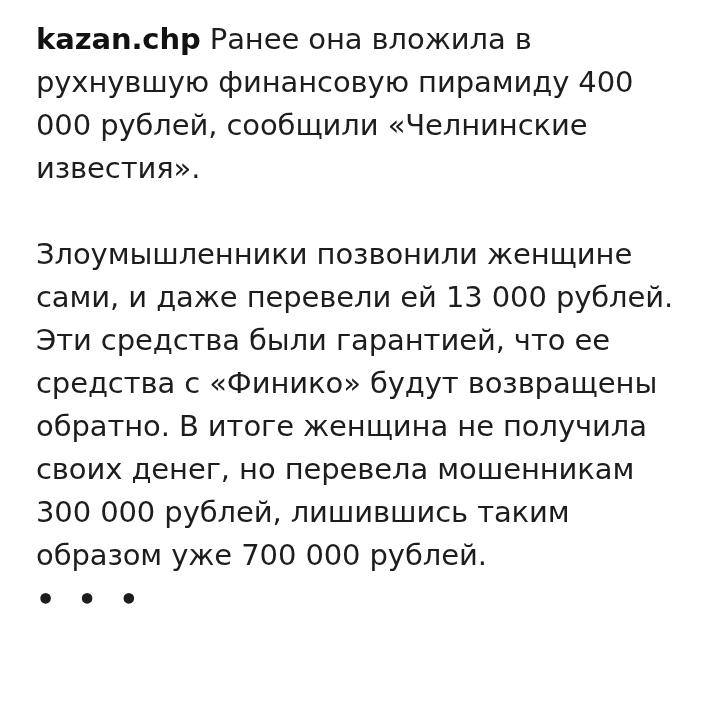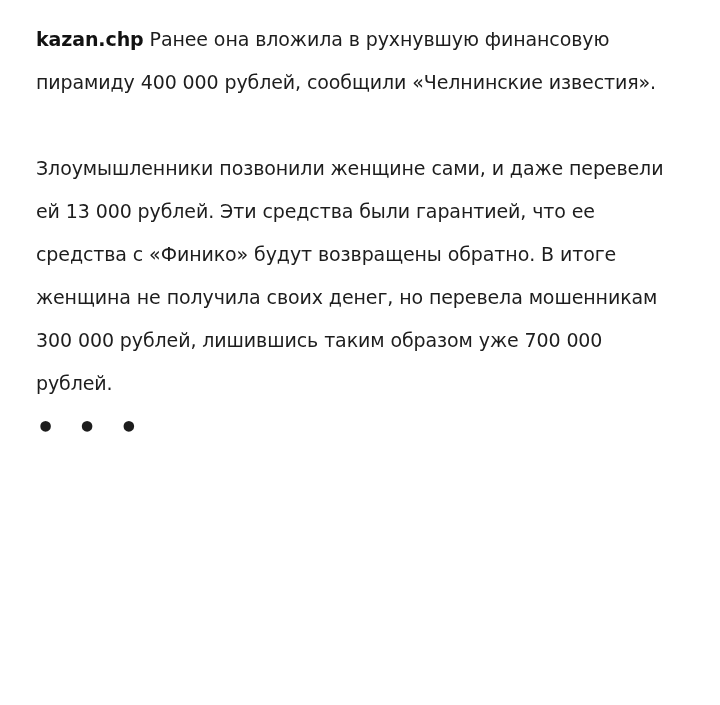--- a/index.html
+++ b/index.html
@@ -14,21 +14,21 @@
     font-family: "DejaVu Sans", "Liberation Sans", sans-serif;
     color: #1a1a1a;
   }
   .post {
     box-sizing: border-box;
     width: 720px;
     height: 705px;
     padding: 18px 36px 0 36px;
   }
   .caption {
-    font-size: 19px;
+    font-size: 29px;
     line-height: 43px;
     letter-spacing: -0.1px;
     color: #1d1d1d;
     word-wrap: break-word;
   }
   .username {
     font-weight: bold;
     color: #121212;
   }
   .para {

